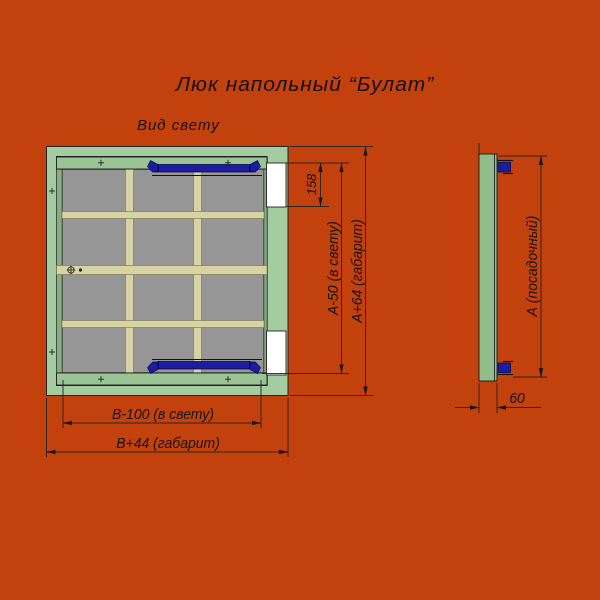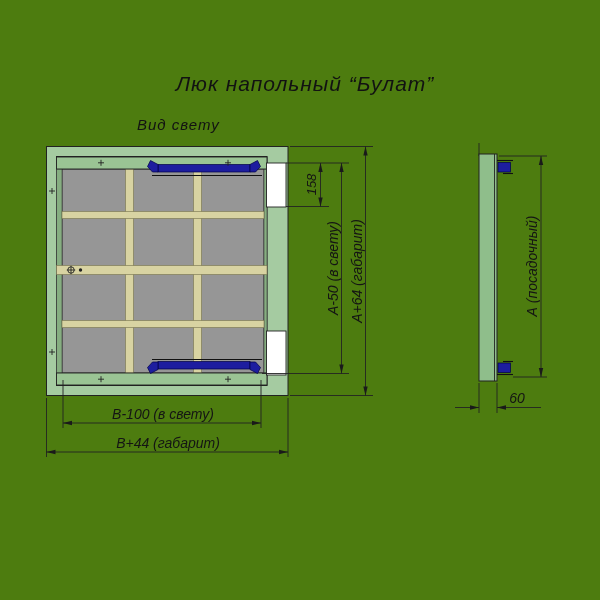--- a/index.html
+++ b/index.html
@@ -1,17 +1,17 @@
 <!DOCTYPE html>
 <html style="--frame_green: #a5cba1; --strip_green: #9ac494; --lip_green: #86ae81; --side_green: #8fbe8b; --panel_gray: #969696; --rail_beige: #d8d3a2; --hinge_blue: #1d1d9f; --watermark_gray: #c9c9c9;"><head>
 <meta charset="utf-8">
 <style>
   html,body{margin:0;padding:0;}
   .page{
-    position:relative;width:600px;height:600px;background:#4d7c0f;overflow:hidden;
+    position:relative;width:600px;height:600px;background:#c2410c;overflow:hidden;
     font-family:"Liberation Sans",sans-serif;
   }
   .title{
     position:absolute;left:0;top:72px;width:610px;text-align:center;
     font-style:italic;font-size:21px;letter-spacing:1px;color:#121212;
   }
   .view-label{
     position:absolute;left:137px;top:116px;
     font-style:italic;font-size:15px;letter-spacing:1px;color:#121212;
   }

